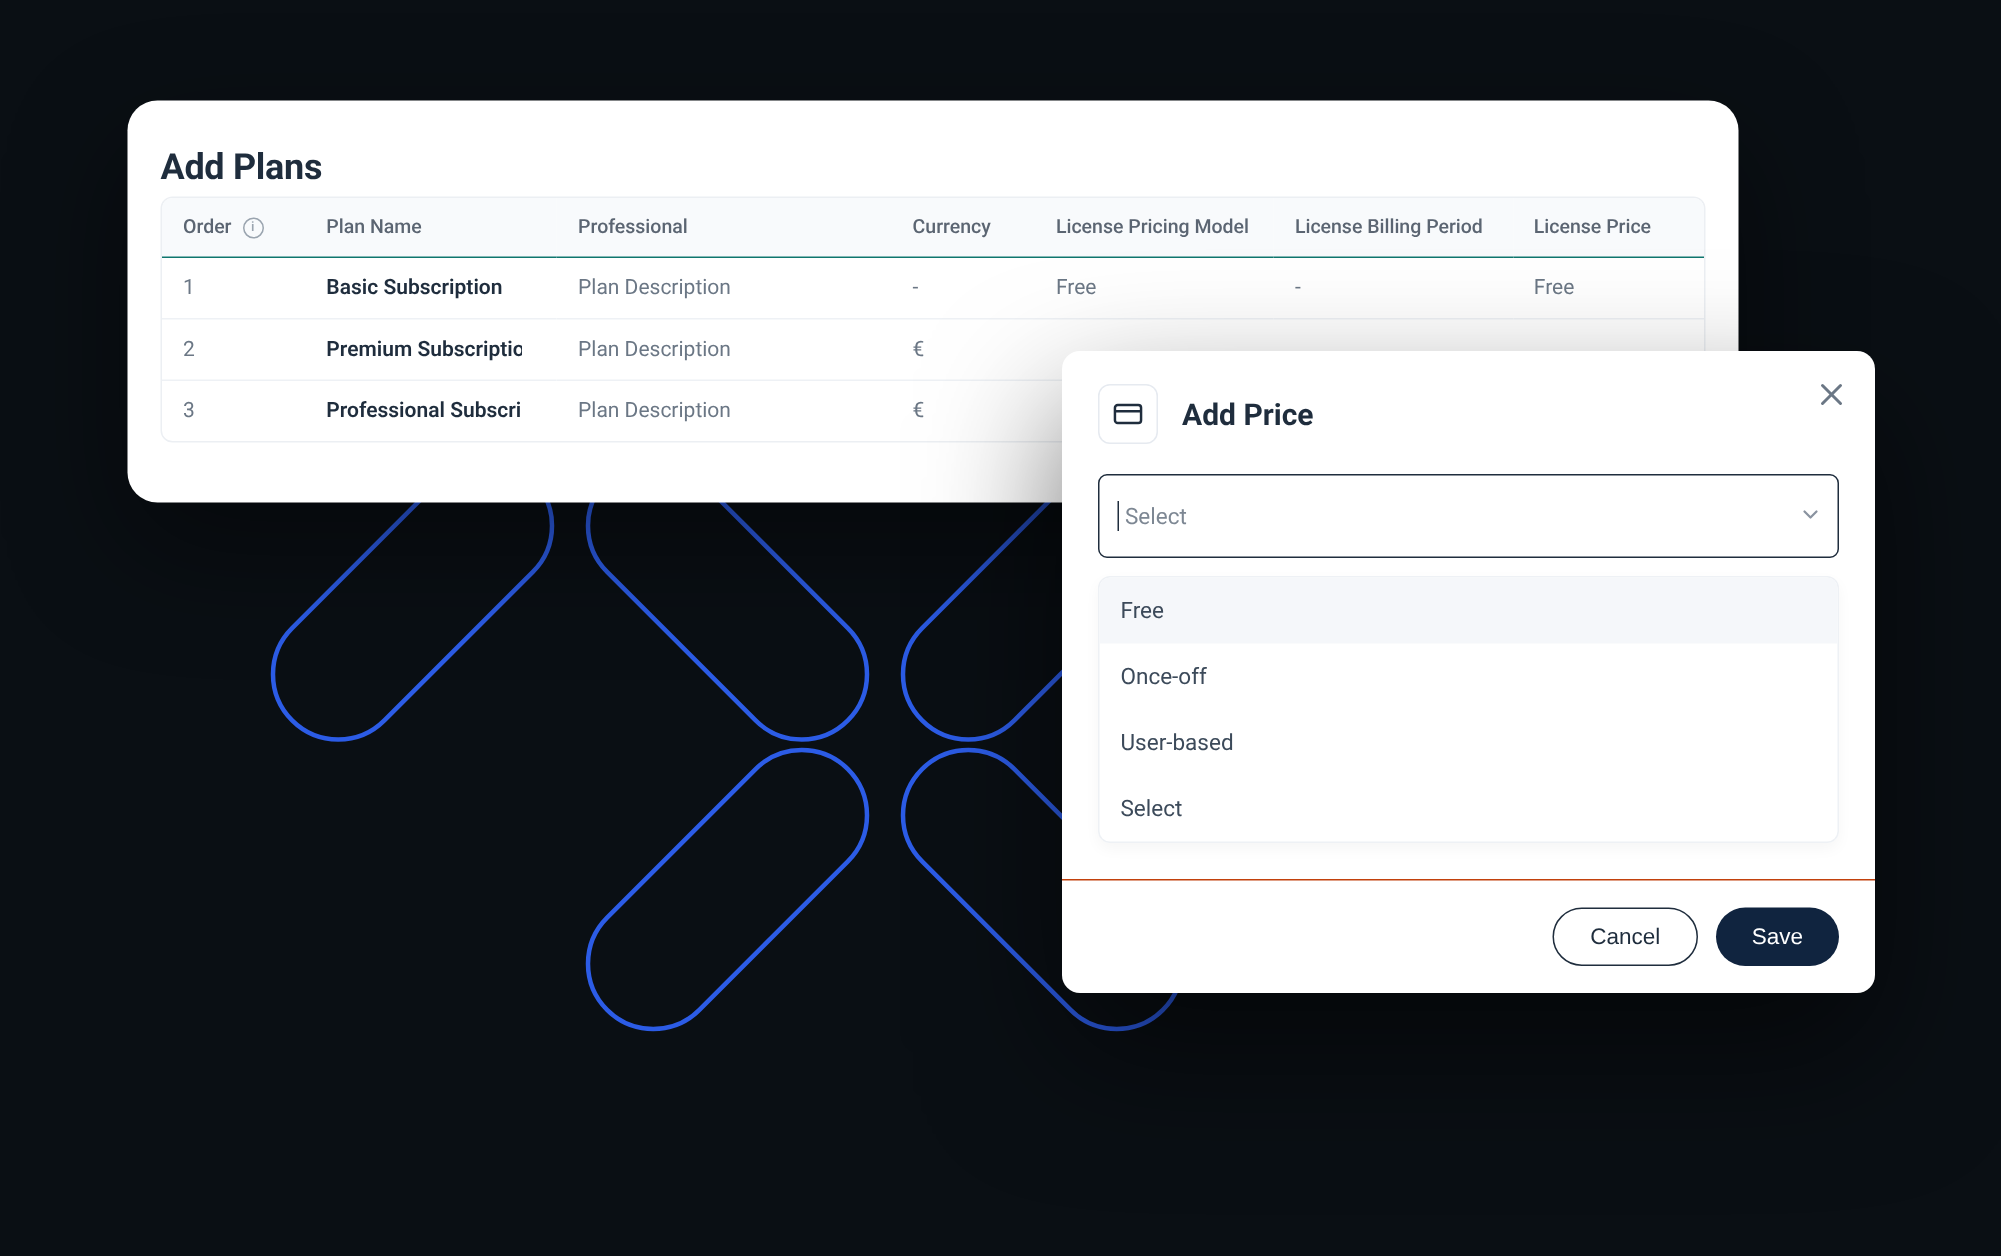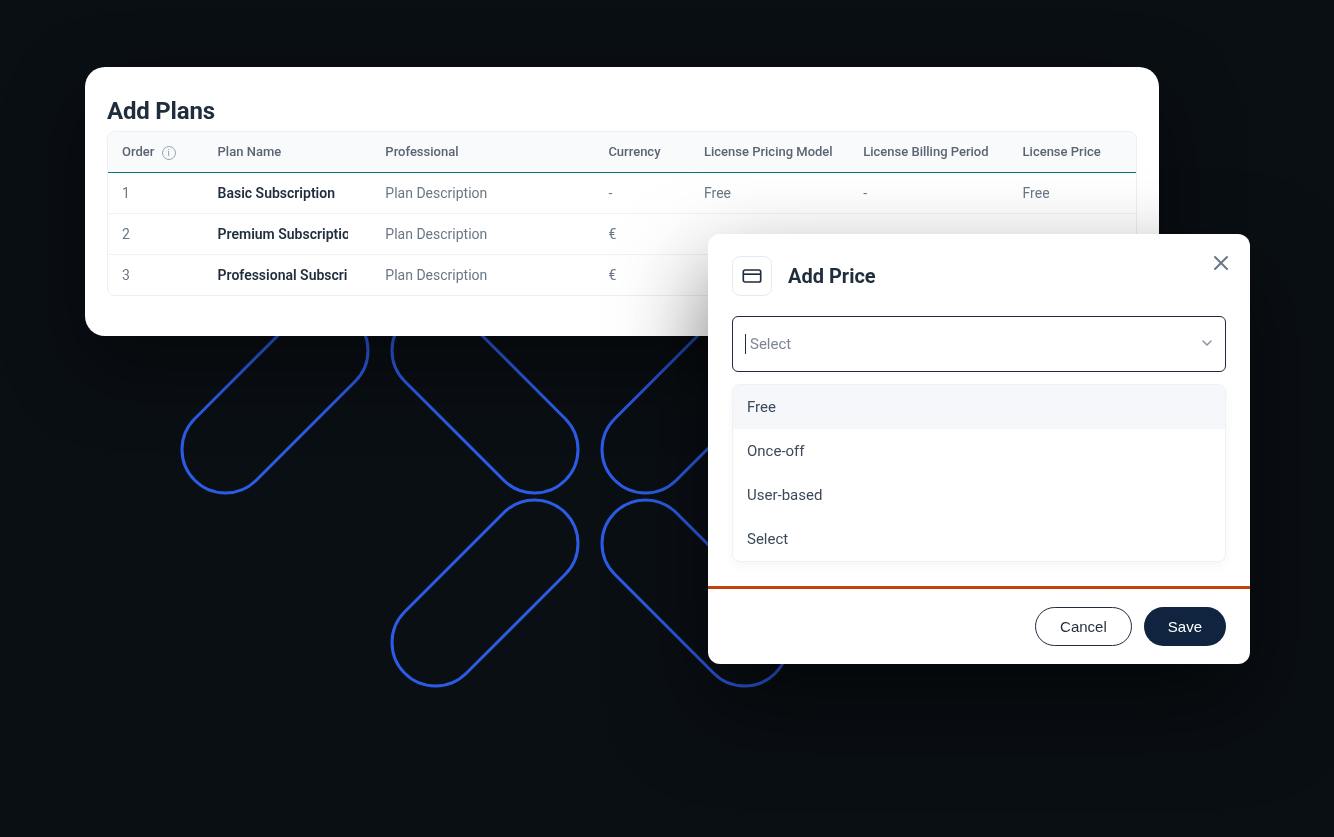--- a/index.html
+++ b/index.html
@@ -181,21 +181,21 @@
   }
   .option {
     padding: 13px 14px;
     font-size: 15px;
     color: #3c4a5a;
     cursor: pointer;
   }
   .option.hover { background: #f5f7fa; }
 
   .modal-foot {
-    border-top: 3px solid #c2410c;
+    border-top: 1px solid #c2410c;
     padding: 18px 24px;
     display: flex;
     justify-content: flex-end;
     gap: 12px;
   }
   .btn {
     border-radius: 999px;
     padding: 10px 24px;
     font-size: 15px;
     font-weight: 500;

